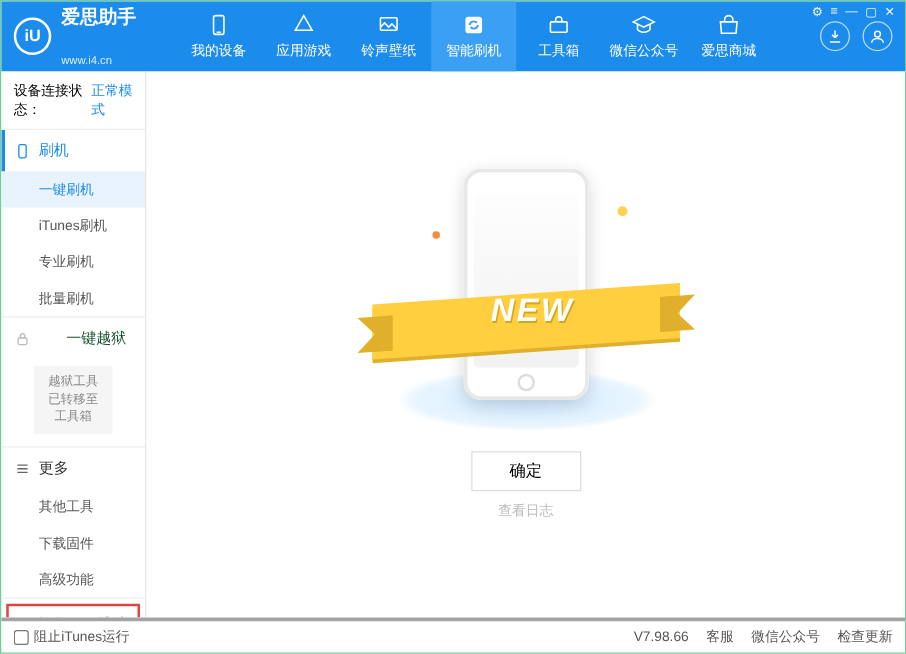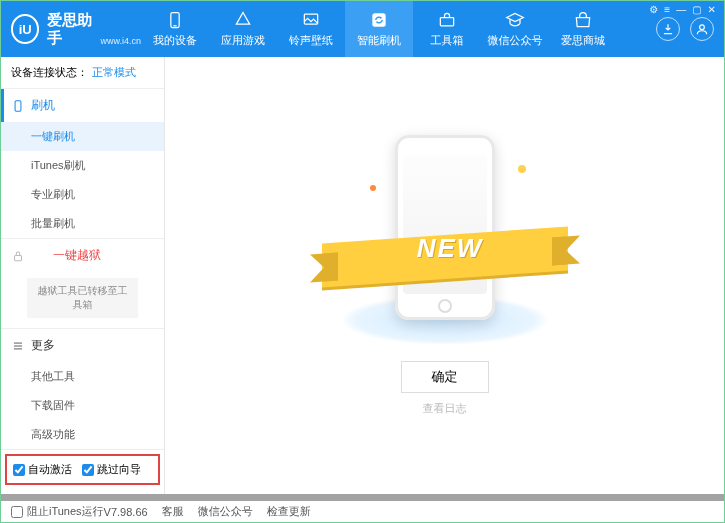--- a/index.html
+++ b/index.html
@@ -1,40 +1,40 @@
 <!DOCTYPE html>
 <html><head>
 <meta charset="utf-8">
 <style>
 * { margin: 0; padding: 0; box-sizing: border-box; }
 body { font-family: "Microsoft YaHei", sans-serif; font-size: 12px; background: #fff; width: 725px; height: 523px; overflow: hidden; border: 1px solid #6fcf97; display: flex; flex-direction: column; }
 .header { background: #1b8bec; height: 56px; display: flex; align-items: center; padding: 0 10px; color: #fff; position: relative; }
 .logo-area { display: flex; align-items: center; gap: 8px; width: 130px; }
 .logo-circle { width: 30px; height: 30px; border: 2px solid #fff; border-radius: 50%; display: flex; align-items: center; justify-content: center; font-weight: bold; font-size: 13px; text-align: center; }
-.logo-text { display: flex; line-height: 1.2; align-items: flex-end; }
+.logo-text { display: flex; flex-direction: column; line-height: 1.2; }
 .logo-title { font-size: 15px; font-weight: bold; }
 .logo-url { font-size: 9px; opacity: 0.85; margin-top: 20px; }
 .nav-tabs { display: flex; height: 56px; }
 .nav-tab { width: 68px; display: flex; flex-direction: column; align-items: center; justify-content: center; gap: 3px; cursor: pointer; font-size: 11px; }
 .nav-tab.active { background: #3ba0f3; }
 .nav-tab svg { width: 20px; height: 20px; }
 .header-right { position: absolute; right: 10px; top: 0; height: 56px; display: flex; align-items: center; gap: 10px; }
 .header-right .icon-btn { width: 24px; height: 24px; border: 1.5px solid rgba(255,255,255,0.7); border-radius: 50%; display: flex; align-items: center; justify-content: center; cursor: pointer; color:#fff;}
 .win-controls { position: absolute; top: 3px; right: 8px; display: flex; gap: 6px; font-size: 10px; }
 .win-controls span { cursor: pointer; opacity: 0.9; }
 .body-area { flex: 1; display: flex; overflow: hidden; }
-.sidebar { width: 164px; border-right: 1px solid #e6e6e6; display: flex; flex-direction: column; overflow: hidden; }
+.sidebar { width: 116px; border-right: 1px solid #e6e6e6; display: flex; flex-direction: column; overflow: hidden; }
 .status-bar { padding: 8px 10px; font-size: 11px; border-bottom: 1px solid #eee; display:flex; align-items:center; gap:4px;}
 .status-mode { color: #1b8bec; }
 .side-section { border-bottom: 1px solid #eee; }
 .side-header { display: flex; align-items: center; gap: 6px; padding: 8px 10px; font-size: 12px; color: #333; cursor: pointer; position: relative; }
 .side-header.active { color: #1b8bec; }
 .side-header.active::before { content:""; position:absolute; left:0; top:0; bottom:0; width:3px; background:#1b8bec;}
 .side-header svg { width: 14px; height: 14px; }
-.side-header.disabled { color: #ef4444; gap: 28px; }
+.side-header.disabled { color: #14532d; gap: 28px; }
 .side-items { }
 .side-item { padding: 7px 10px 7px 30px; font-size: 11px; cursor: pointer; color: #555; }
 .side-item.active { background: #e8f3fd; color: #1b8bec; }
 .note-box { margin: 6px 26px 10px; padding: 6px 8px; background: #f5f5f5; color:#888; font-size:10px; line-height:1.4; text-align:center;}
 .checkbox-row { border: 2px solid #d44; margin: 4px; padding: 6px; display: flex; gap:10px; align-items:center;}
 .cb { display:flex; align-items:center; gap:3px; font-size:11px; cursor:pointer;}
 .cb input { accent-color:#1b8bec; width:12px; height:12px;}
 .content { flex: 1; display: flex; flex-direction: column; align-items: center; justify-content: center; position: relative; }
 .phone-img { position: relative; width: 190px; height: 210px; }
 .ellipse { position:absolute; bottom:0; left:50%; transform:translateX(-50%); width:210px; height:50px; background:radial-gradient(ellipse at center, #cfeaff 0%, #e8f5ff 60%, transparent 70%); border-radius:50%;}
@@ -46,21 +46,21 @@
 .ribbon::before{left:-12px;border-left-color:transparent;}
 .ribbon::after{right:-12px;border-right-color:transparent;}
 .ribbon-text{ position:absolute; left:11px;right:0; top:98px; text-align:center; font-size:26px; font-weight:900; color:#fff; letter-spacing:2px; font-style:italic; text-shadow:1px 1px 0 #d4a520;}
 .dot{position:absolute;border-radius:50%;}
 .d1{width:6px;height:6px;background:#ff8a3d;left:20px;top:50px;}
 .d2{width:8px;height:8px;background:#ffd24d;right:14px;top:30px;}
 .d3{width:5px;height:5px;background:#5ec8ff;left:0;top:120px;}
 .success-text{ font-size:15px; color:#333; margin-top:16px;}
 .ok-btn{ margin-top:16px; border:1px solid #ddd; background:#fff; padding:6px 30px; font-size:13px; cursor:pointer;}
 .view-log{ margin-top:8px; color:#bbb; font-size:11px; cursor:pointer;}
-.footer { height:28px; border-top:7px solid #a3a3a3; display:flex; align-items:center; padding:0 10px; font-size:11px; color:#555;}
+.footer { height:28px; border-top:3px solid #a3a3a3; display:flex; align-items:center; justify-content:space-between; padding:0 10px; font-size:11px; color:#555;}
 .footer-left{display:flex;align-items:center;gap:4px;}
 .footer-right{display:flex;align-items:center;gap:14px;}
 .footer-right span{cursor:pointer;}
 </style>
 </head>
 <body>
 
 <div class="header">
   <div class="win-controls">
     <span>⚙</span>

